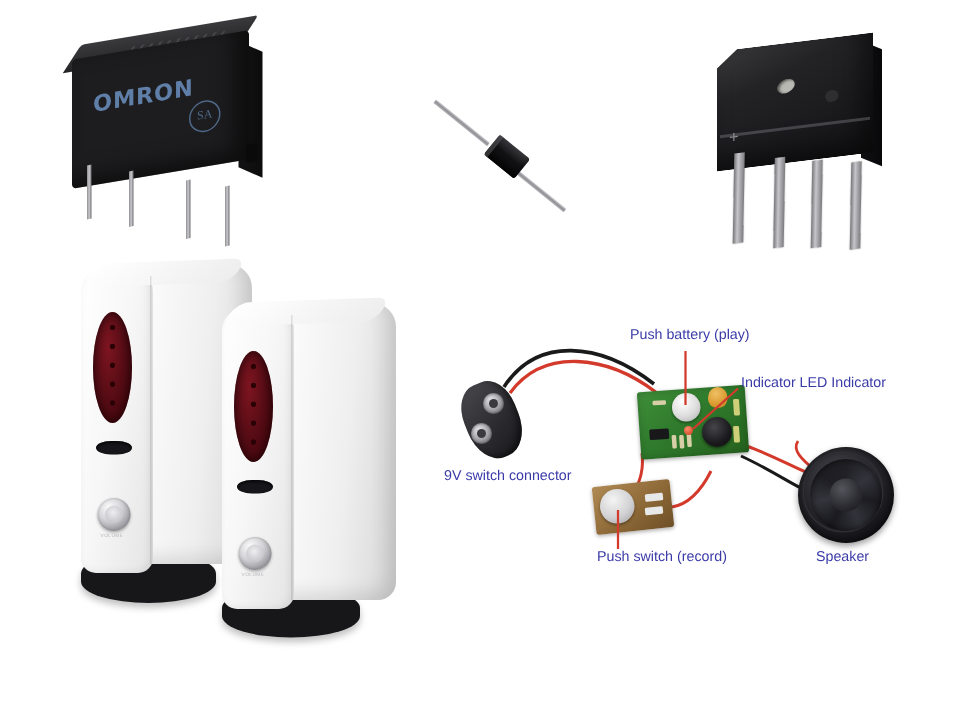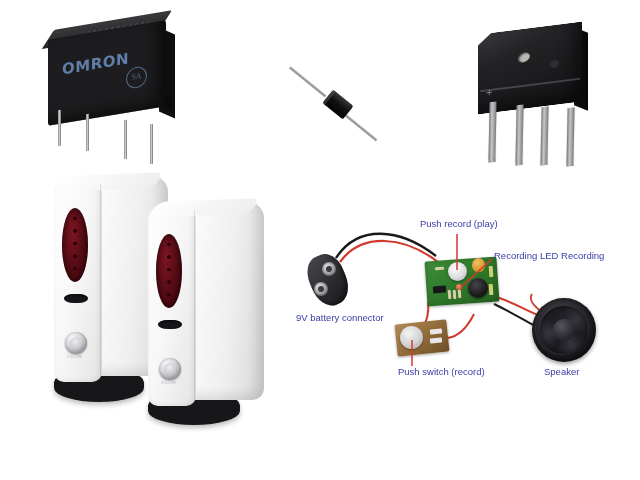--- a/index.html
+++ b/index.html
@@ -271,20 +271,20 @@
       <div class="drv-cone" style="left:8px;top:8px;width:48px;height:48px;"></div>
       <div class="drv-dome" style="left:21px;top:21px;width:22px;height:22px;"></div>
     </div>
 
     <svg class="abs" style="left:0;top:0;width:344px;height:180px;overflow:visible;">
       <line x1="161" y1="20" x2="161" y2="56" stroke="#d33a2c" stroke-width="1.5"></line>
       <line x1="196" y1="45" x2="166" y2="72" stroke="#d33a2c" stroke-width="1.5"></line>
       <line x1="116" y1="152" x2="116" y2="126" stroke="#d33a2c" stroke-width="1.5"></line>
     </svg>
 
-    <div class="lbl" style="left:124px;top:4px;">Push record (play)</div>
-    <div class="lbl" style="left:198px;top:36px;">Recording LED Recording</div>
-    <div class="lbl" style="left:0px;top:98px;">9V battery connector</div>
+    <div class="lbl" style="left:124px;top:4px;">Push battery (play)</div>
+    <div class="lbl" style="left:198px;top:36px;">Indicator LED Indicator</div>
+    <div class="lbl" style="left:0px;top:98px;">9V switch connector</div>
     <div class="lbl" style="left:86px;top:152px;margin-left:16px;">Push switch (record)</div>
     <div class="lbl" style="left:248px;top:152px;">Speaker</div>
   </div>
 
 </div>
 
 </body></html>

